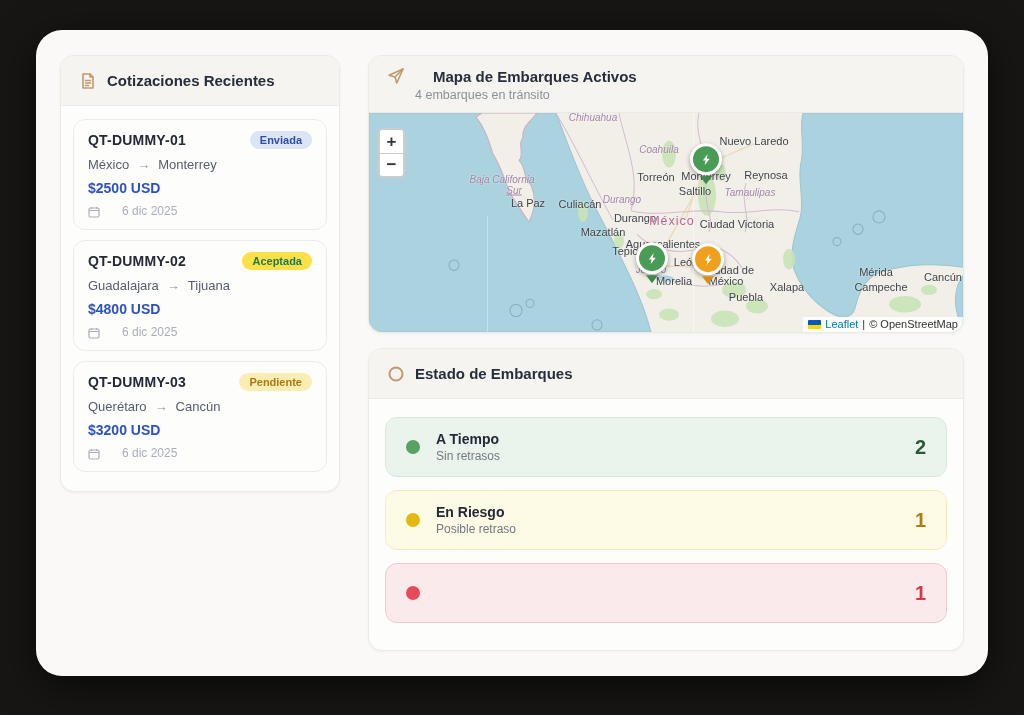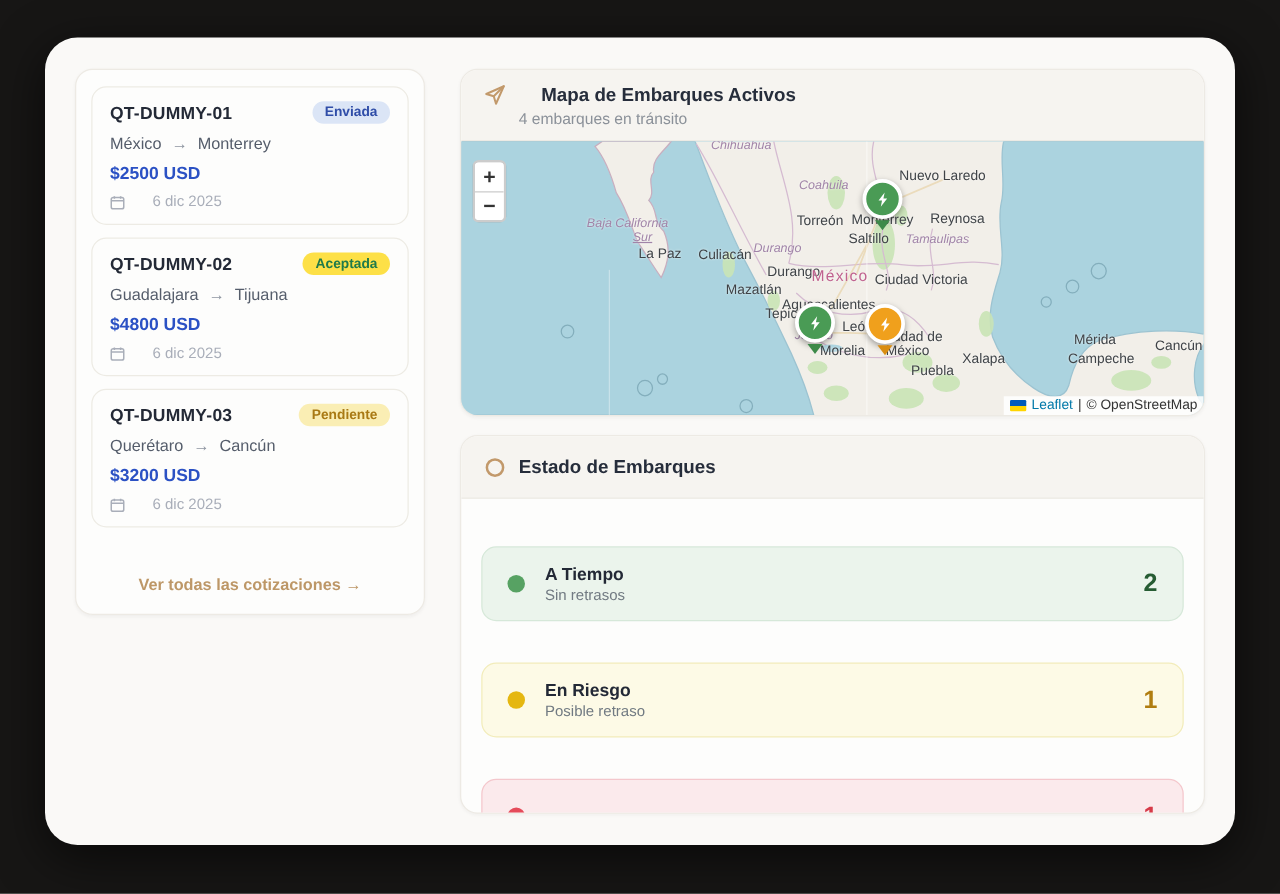--- a/index.html
+++ b/index.html
@@ -70,33 +70,41 @@
     font-size:17px; font-weight:bold; color:#333; line-height:20px; cursor:pointer; }
   .zoom-ctl button + button { border-top:1px solid #ccc; }
   .attribution { position:absolute; right:0; bottom:0; z-index:5; background:rgba(255,255,255,.85);
     font-size:11px; padding:1px 5px 2px; display:flex; gap:4px; align-items:center; color:#333; }
   .flag { width:13px; height:9px; background:linear-gradient(#005BBB 50%, #FFD500 50%); border-radius:1px; }
   .leaflet-link { color:#0078A8; text-decoration:none; cursor:pointer; }
   
   .status-card { height:305px; display:flex; flex-direction:column; }
   .status-body { padding:18px 16px; display:flex; flex-direction:column; gap:13px; }
   .status-row { display:flex; align-items:center; gap:16px; padding:0 20px; height:60px;
-    border-radius:12px; border:1px solid;margin-top:20px; }
+    border-radius:12px; border:1px solid; }
   .dot { width:14px; height:14px; border-radius:50%; flex:0 0 auto; }
   .status-label { font-size:14px; font-weight:bold; color:#232936; }
   .status-sub { font-size:12px; color:#717a82; margin-top:2px; }
   .status-count { margin-left:auto; font-size:20px; font-weight:bold; }
   .hicon { flex:0 0 auto; }
 </style>
 </head>
 <body>
 
 <div class="container">
 
   <aside class="card left-card">
+    <div class="card-header">
+      <svg class="hicon" width="18" height="18" viewBox="0 0 18 18" fill="none" stroke="#c2996b" stroke-width="1.6" stroke-linecap="round" stroke-linejoin="round">
+        <path d="M4 2h7l3 3v11H4z"></path>
+          <path d="M11 2v3h3"></path>
+          <path d="M6.5 8.5h5M6.5 11h5M6.5 13.5h3"></path>
+      </svg>
+      <span>Cotizaciones Recientes</span>
+    </div>
     <div class="quotes-list">
   <div class="quote-card">
     <div class="quote-top">
       <span class="quote-id">QT-DUMMY-01</span>
       <span class="badge" style="background: rgb(219, 229, 246); color: rgb(47, 77, 168);">Enviada</span>
     </div>
     <div class="quote-route">
       <span>México</span>
       <span class="route-arrow">→</span>
       <span>Monterrey</span>

